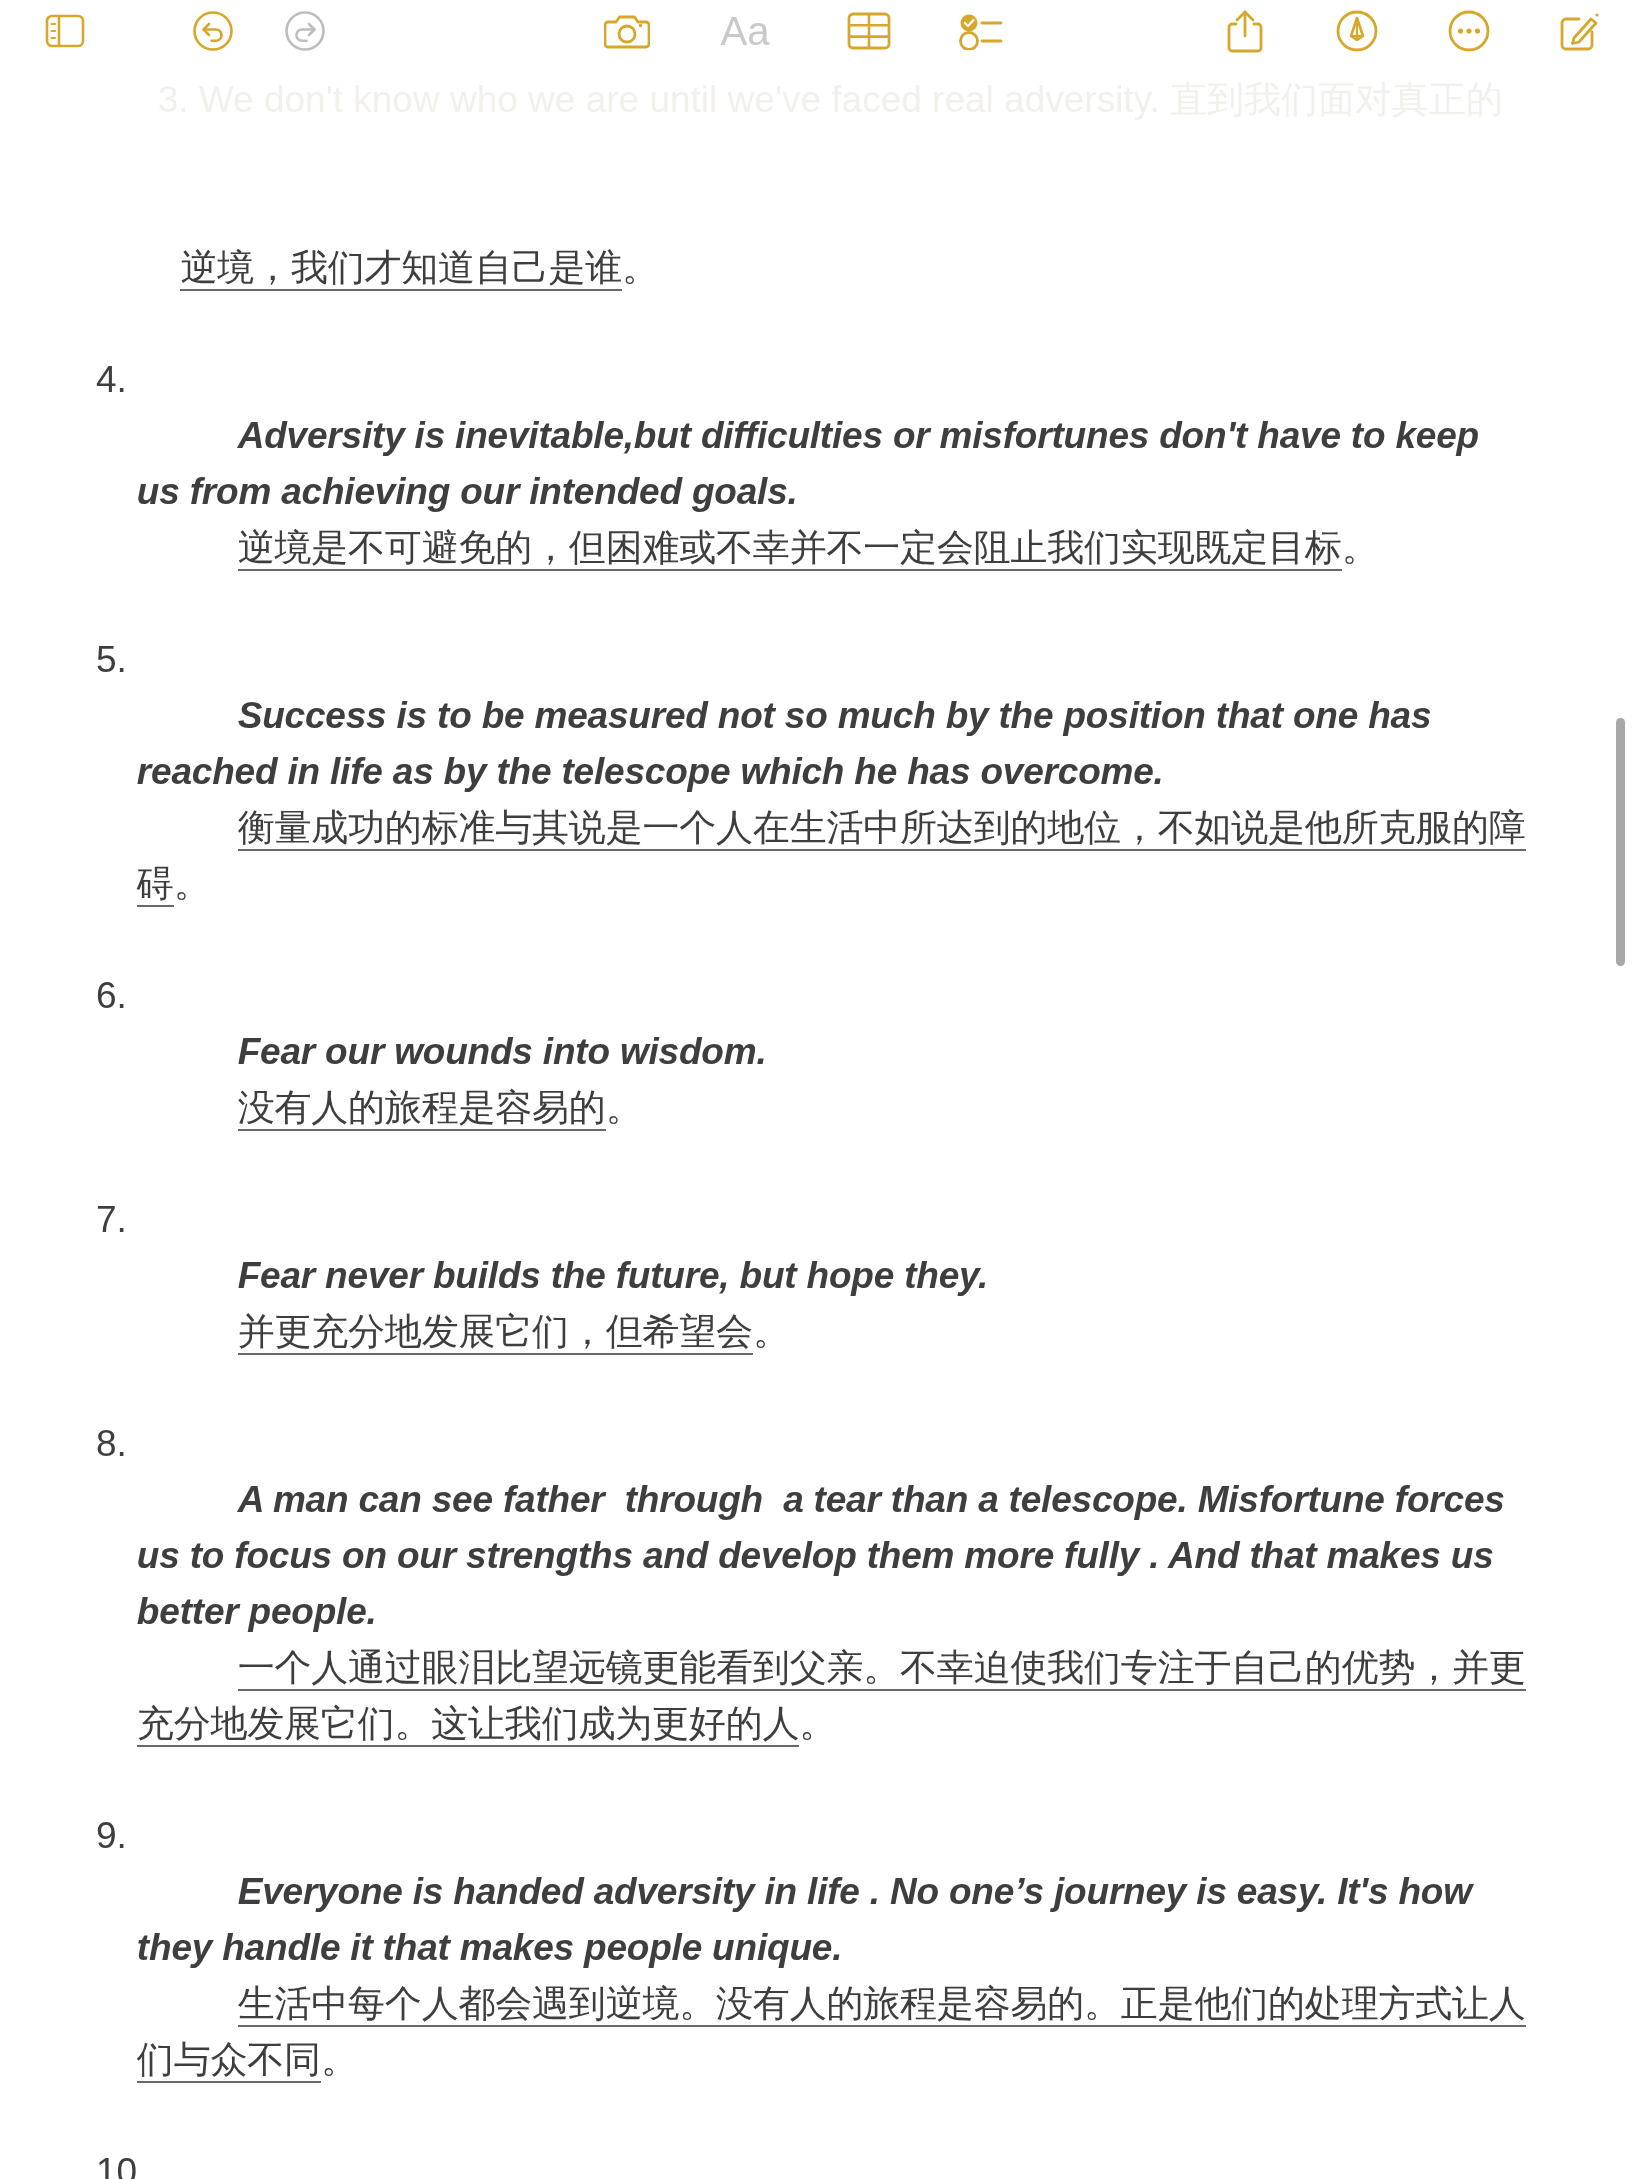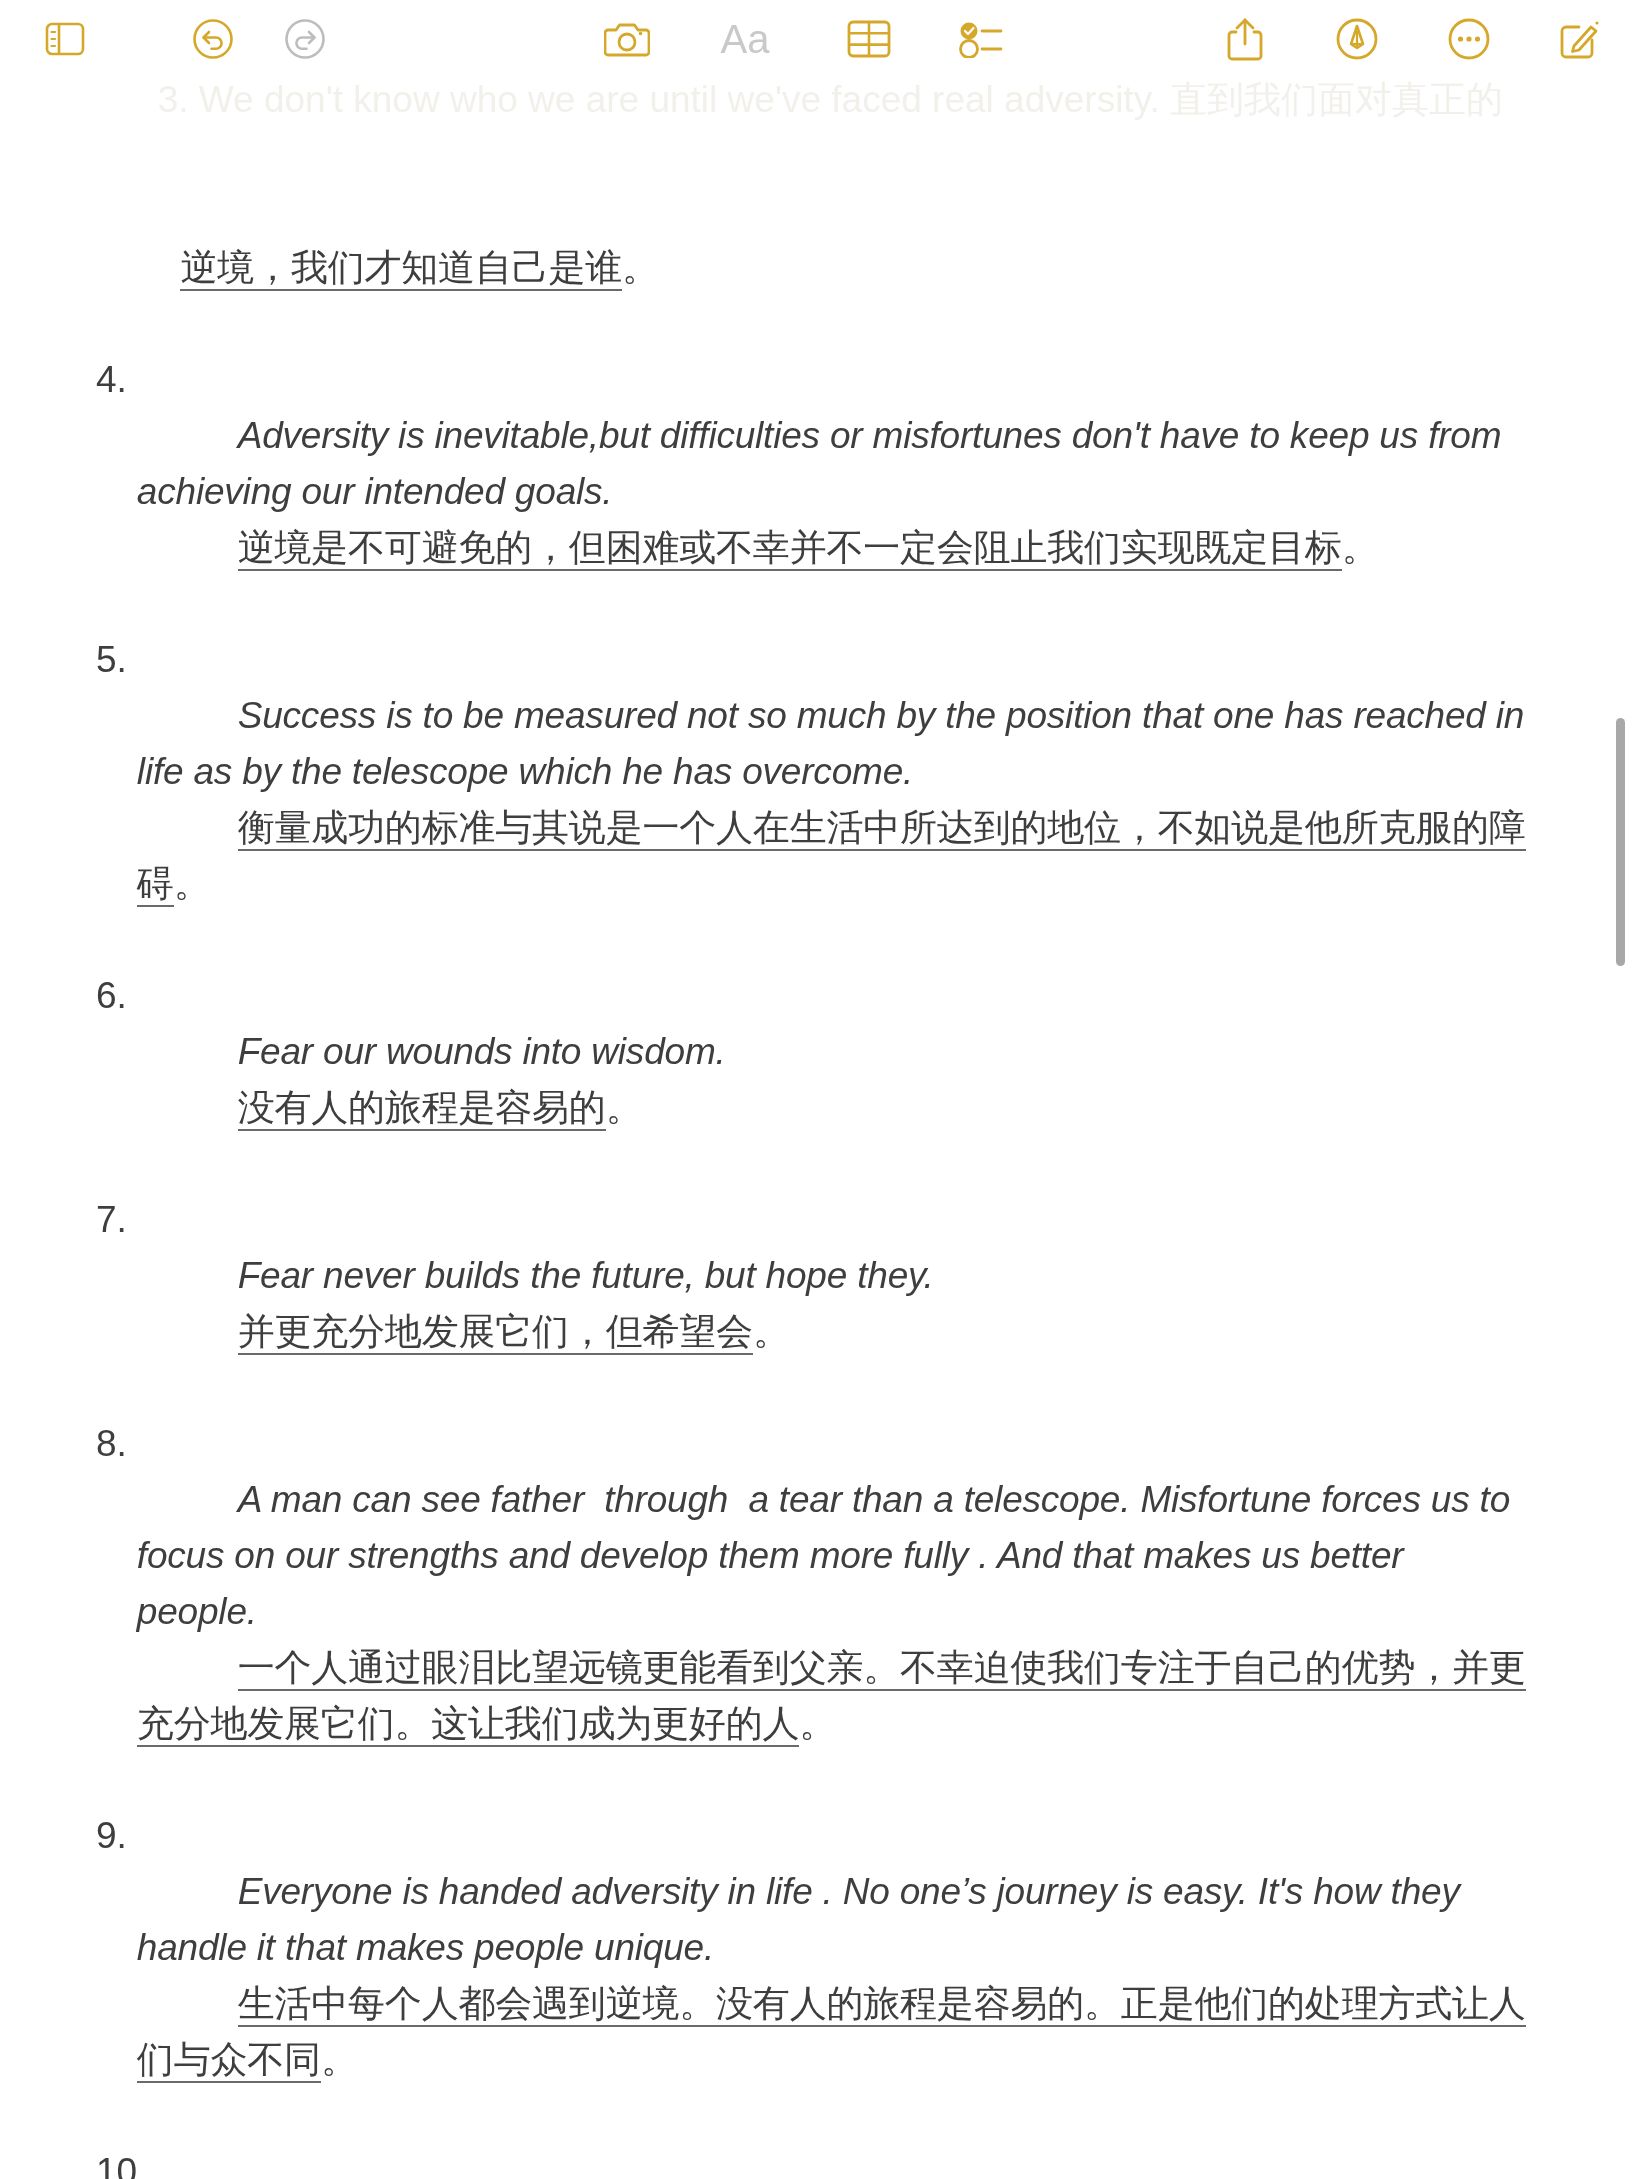--- a/index.html
+++ b/index.html
@@ -20,21 +20,21 @@
     width:1634px;
     height:70px;
     background:rgba(255,255,255,0.80);
     display:flex;
     align-items:center;
     z-index:40;
     box-sizing:border-box;
   }
   .tb-icon{
     position:absolute;
-    top:12px;
+    top:4px;
     width:54px;height:54px;
     display:flex;align-items:center;justify-content:center;
     cursor:pointer;
   }
   .tb-icon svg{display:block;}
   .gold{stroke:#D5A82B;}
   .grey{stroke:#BDBDBD;}
 
   
   #doc{
@@ -54,21 +54,21 @@
     box-sizing:border-box;
   }
 
   .line{
     font-size:37px;
     line-height:56px;
     color:#3e3e40;
     white-space:pre-wrap;
     letter-spacing:-0.2px;
   }
-  .en{ font-style:italic; font-weight:normal; }
+  .en{ font-style:italic; font-weight:bold; }
   .zh{ font-style:normal; font-weight:normal;
        border-bottom:2px solid #6a6a6c;
        padding-bottom:1px; }
   .zh-plain{ font-style:normal; font-weight:normal; }
 
   
   .faded{
     color:#f2f0ea;
     font-size:37px;
     line-height:56px;

